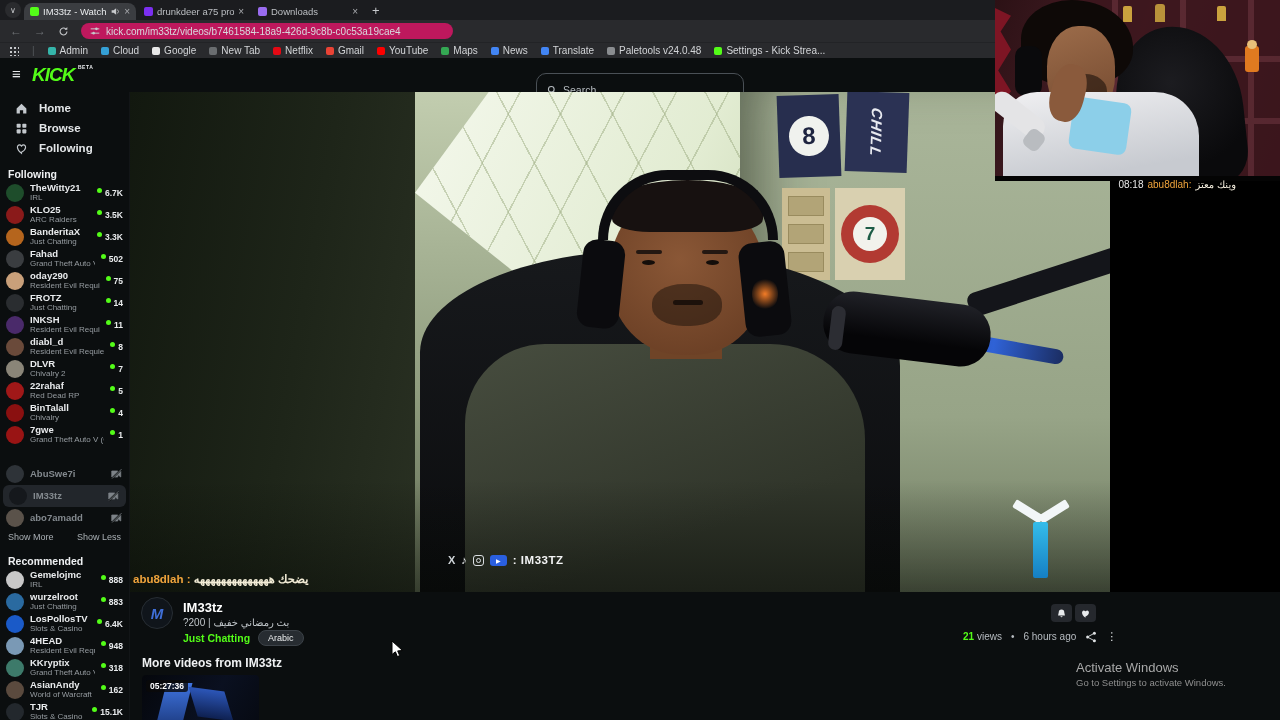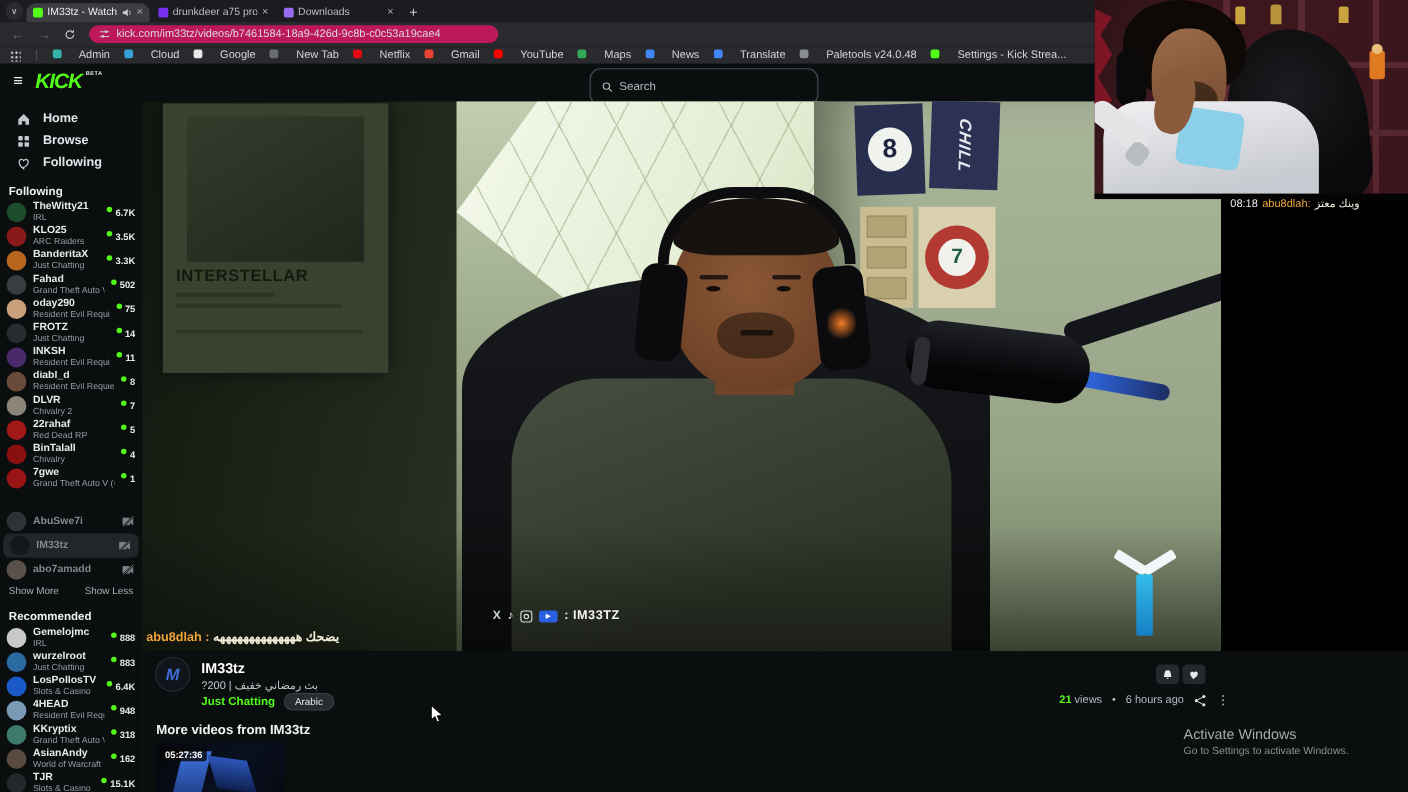--- a/index.html
+++ b/index.html
@@ -17,29 +17,29 @@
 .tab-close{font-size:10px;color:#a9abaf;flex:none;line-height:1}
 .tab .spk{display:none;flex:none}
 .tab.active .spk{display:block}
 .newtab-btn{color:#c7c9cc;font-size:13px;margin:0 0 2px 6px}
 .toolbar{position:absolute;left:0;top:20px;width:1280px;height:22px;background:#292a2d;display:flex;align-items:center;gap:12px;padding:0 10px;color:#c6c8cb}
 .navarrow{font-size:12px;line-height:1}
 .navarrow.dim{color:#6d7074}
 .urlpill{height:16px;width:372px;background:#be185d;border-radius:9px;display:flex;align-items:center;gap:6px;padding:0 9px;font-size:10px;color:#d8dade;white-space:nowrap;overflow:hidden}
 .bookmarks{position:absolute;left:0;top:42px;width:1280px;height:16px;background:#292a2d;border-top:1px solid #222326;display:flex;align-items:center;gap:13px;padding:0 9px;font-size:10px;color:#d2d4d7;white-space:nowrap;overflow:hidden}
 .appsgrid{width:10px;height:10px;background:radial-gradient(#c6c8cb 1px,transparent 1.2px);background-size:4px 4px;flex:none}
-.bm{display:flex;gap:16px;flex:none}
+.bm{display:flex;align-items:center;gap:4px;flex:none}
 .bm .favicon{width:8px;height:8px;border-radius:2px}
 .bm-sep{color:#55585c}
 
 .kheader{position:absolute;left:0;top:58px;width:1280px;height:34px;background:#0b0e0f}
 .hamburger{position:absolute;left:12px;top:65px;font-size:15px;color:#e6e8ea}
 .klogo{position:absolute;left:32px;top:64px;font-size:19px;font-weight:700;letter-spacing:-1px;color:#53fc18;font-style:italic}
 .kbeta{position:absolute;left:78px;top:64px;font-size:5px;font-weight:700;color:#e8eaec;letter-spacing:.5px}
-.searchpill{position:absolute;left:536px;top:62px;width:208px;height:20px;border:1px solid #4a5056;border-radius:10px;display:flex;align-items:center;gap:6px;padding:16px 10px;background:#0b0e0f}
+.searchpill{position:absolute;left:536px;top:73px;width:208px;height:20px;border:1px solid #4a5056;border-radius:10px;display:flex;align-items:center;gap:6px;padding:16px 10px;background:#0b0e0f}
 .searchpill input{background:transparent;border:none;outline:none;color:#cdd2d6;font-size:10.5px;width:160px;font-family:"Liberation Sans",sans-serif}
 .searchpill input::placeholder{color:#b6bbc0}
 
 .sidebar{position:absolute;left:0;top:92px;width:130px;height:628px;background:#0b0e0f;overflow:hidden;border-right:1px solid #121517}
 .nav{padding-top:6px}
 .nav-item{display:flex;align-items:center;gap:11px;height:20px;padding-left:15px;color:#e3e6e8;font-size:11.5px;font-weight:600}
 .nicon{width:13px;height:13px;fill:#c3c8cd;flex:none}
 .sec-h{height:18px;display:flex;align-items:flex-end;padding:0 8px 2px;font-size:10.5px;font-weight:700;color:#eef0f2;margin-top:6px}
 .ch-row{display:flex;align-items:center;height:22px;padding:0 6px;gap:6px}
 .ch-av{width:18px;height:18px;border-radius:50%;flex:none}
@@ -539,27 +539,20 @@
             <span class="ch-view">13.8K</span>
           </span>
         </div>
       </div>
   </div>
 
   <div class="blackpane"></div>
   <div class="player">
 
     <div class="abs" style="left:0;top:0;width:295px;height:500px;background:linear-gradient(100deg,#12180f,#1e2519 55%,#2a3123)"></div>
-    <div class="abs" style="left:18px;top:2px;width:205px;height:245px;background:#39412f;box-shadow:0 0 18px rgba(0,0,0,.5)">
-      <div class="abs" style="left:22px;top:12px;width:161px;height:132px;background:linear-gradient(150deg,#333c2b,#272f22 60%,#1f261b)"></div>
-      <div class="abs" style="left:12px;top:148px;font-size:15px;font-weight:800;color:#141a10;letter-spacing:.5px">INTERSTELLAR</div>
-      <div class="abs" style="left:12px;top:172px;width:90px;height:4px;background:#2d3526"></div>
-      <div class="abs" style="left:12px;top:182px;width:150px;height:4px;background:#2d3526"></div>
-      <div class="abs" style="left:12px;top:206px;width:170px;height:3px;background:#2d3526"></div>
-    </div>
 
     <div class="abs" style="left:285px;top:0;width:330px;height:500px;background:linear-gradient(180deg,#c2cdaf,#8f9c7e 60%,#5f6a52)"></div>
     <div class="abs" style="left:285px;top:0;width:335px;height:240px;background:
       repeating-linear-gradient(118deg,rgba(165,180,140,.55) 0 1.5px,transparent 1.5px 46px),
       repeating-linear-gradient(62deg,rgba(165,180,140,.55) 0 1.5px,transparent 1.5px 46px),
       linear-gradient(115deg,#f4f8ec,#e2ecd2 70%,#cfdcba);
       clip-path:polygon(22% 0,100% 0,100% 100%,34% 80%,0 42%)"></div>
 
     <div class="abs" style="left:610px;top:0;width:370px;height:500px;background:linear-gradient(180deg,#aab69a,#97a487 65%,#6e7a60);box-shadow:inset 45px 0 55px -25px rgba(20,25,15,.5)"></div>
 

